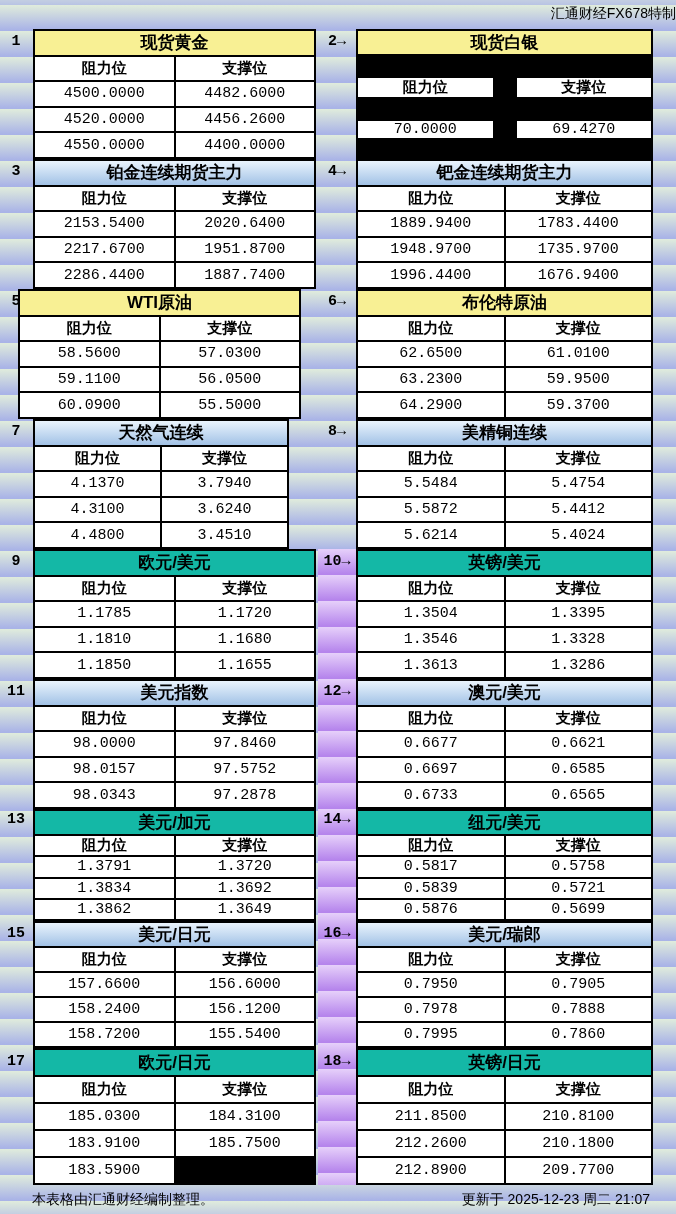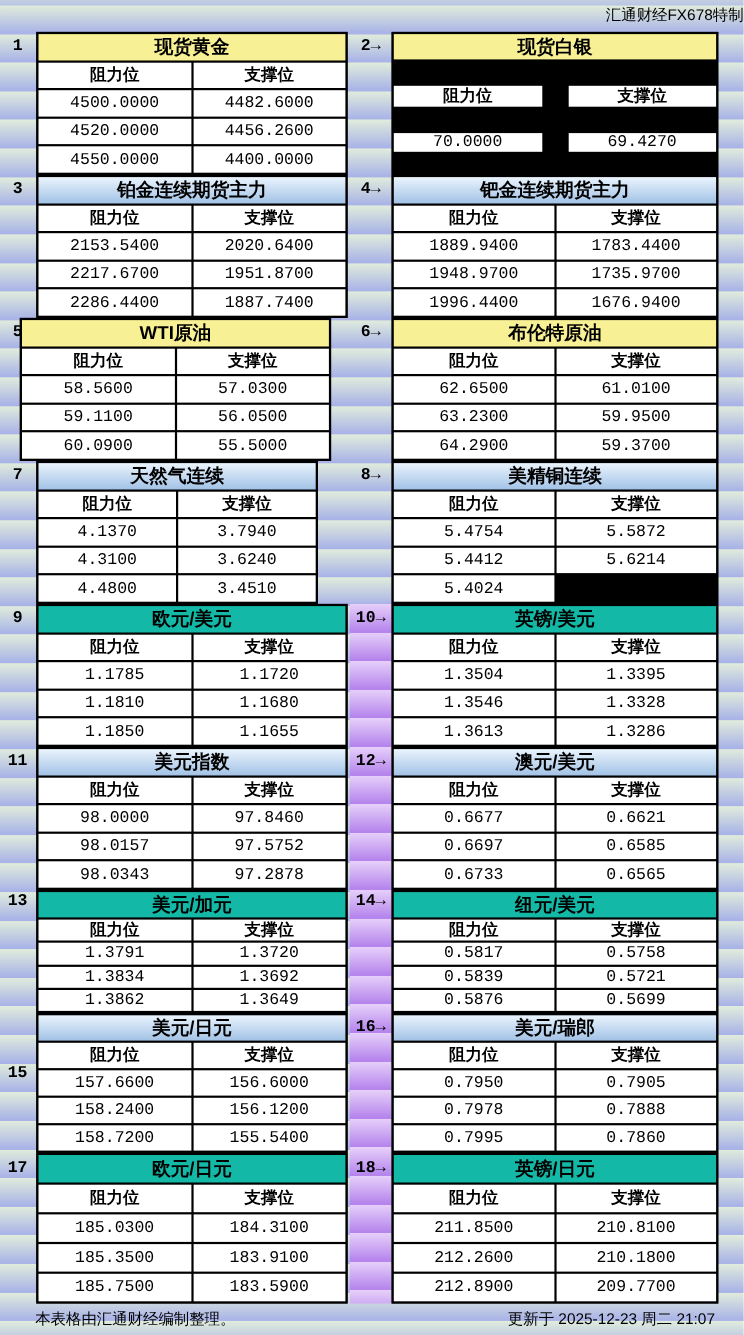--- a/index.html
+++ b/index.html
@@ -142,20 +142,21 @@
     <div class="p-cell p-val">4.3100</div>
     <div class="p-cell p-val">3.6240</div>
     <div class="p-cell p-val">4.4800</div>
     <div class="p-cell p-val">3.4510</div>
   </div>
     <div class="num-label" style="left: 318px; top: 419px; width: 38px; height: 26px; line-height: 26px;">8→</div>
     <div class="panel" style="left: 356px; top: 419px; width: 297px; height: 130px;">
     <div class="p-title t-blue">美精铜连续</div>
     <div class="p-cell p-head h-res">阻力位</div>
     <div class="p-cell p-head h-sup">支撑位</div>
+    <div class="p-cell p-val">5.5484</div>
     <div class="p-cell p-val">5.4754</div>
     <div class="p-cell p-val">5.5872</div>
     <div class="p-cell p-val">5.4412</div>
     <div class="p-cell p-val">5.6214</div>
     <div class="p-cell p-val">5.4024</div>
   </div>
     <div class="num-label" style="left: 0px; top: 549px; width: 32px; height: 26px; line-height: 26px;">9</div>
     <div class="panel" style="left: 33px; top: 549px; width: 283px; height: 130px;">
     <div class="p-title t-purple">欧元/美元</div>
     <div class="p-cell p-head h-res">阻力位</div>
@@ -220,21 +221,21 @@
     <div class="p-title t-purple">纽元/美元</div>
     <div class="p-cell p-head h-res">阻力位</div>
     <div class="p-cell p-head h-sup">支撑位</div>
     <div class="p-cell p-val">0.5817</div>
     <div class="p-cell p-val">0.5758</div>
     <div class="p-cell p-val">0.5839</div>
     <div class="p-cell p-val">0.5721</div>
     <div class="p-cell p-val">0.5876</div>
     <div class="p-cell p-val">0.5699</div>
   </div>
-    <div class="num-label" style="left: 0px; top: 921px; width: 32px; height: 25px; line-height: 25px; margin-top: 42px;">15</div>
+    <div class="num-label" style="left: 0px; top: 921px; width: 32px; height: 25px; line-height: 25px;">15</div>
     <div class="panel" style="left: 33px; top: 921px; width: 283px; height: 127px;">
     <div class="p-title t-blue">美元/日元</div>
     <div class="p-cell p-head h-res">阻力位</div>
     <div class="p-cell p-head h-sup">支撑位</div>
     <div class="p-cell p-val">157.6600</div>
     <div class="p-cell p-val">156.6000</div>
     <div class="p-cell p-val">158.2400</div>
     <div class="p-cell p-val">156.1200</div>
     <div class="p-cell p-val">158.7200</div>
     <div class="p-cell p-val">155.5400</div>
@@ -251,21 +252,20 @@
     <div class="p-cell p-val">0.7995</div>
     <div class="p-cell p-val">0.7860</div>
   </div>
     <div class="num-label" style="left: 0px; top: 1048px; width: 32px; height: 27px; line-height: 27px;">17</div>
     <div class="panel" style="left: 33px; top: 1048px; width: 283px; height: 137px;">
     <div class="p-title t-purple">欧元/日元</div>
     <div class="p-cell p-head h-res">阻力位</div>
     <div class="p-cell p-head h-sup">支撑位</div>
     <div class="p-cell p-val">185.0300</div>
     <div class="p-cell p-val">184.3100</div>
-    <div class="p-cell p-val">185.3500</div>
     <div class="p-cell p-val">183.9100</div>
     <div class="p-cell p-val">185.7500</div>
     <div class="p-cell p-val">183.5900</div>
   </div>
     <div class="num-label" style="left: 318px; top: 1048px; width: 38px; height: 27px; line-height: 27px;">18→</div>
     <div class="panel" style="left: 356px; top: 1048px; width: 297px; height: 137px;">
     <div class="p-title t-purple">英镑/日元</div>
     <div class="p-cell p-head h-res">阻力位</div>
     <div class="p-cell p-head h-sup">支撑位</div>
     <div class="p-cell p-val">211.8500</div>

